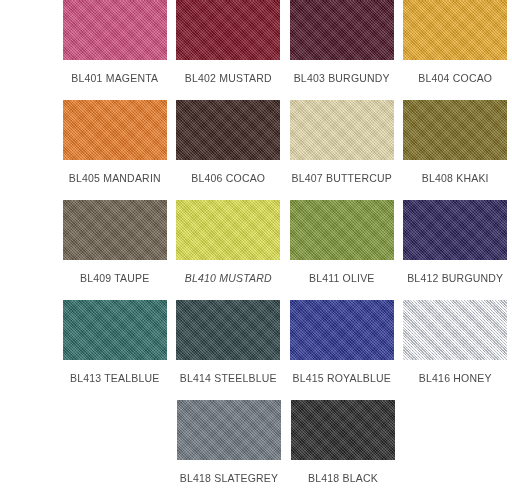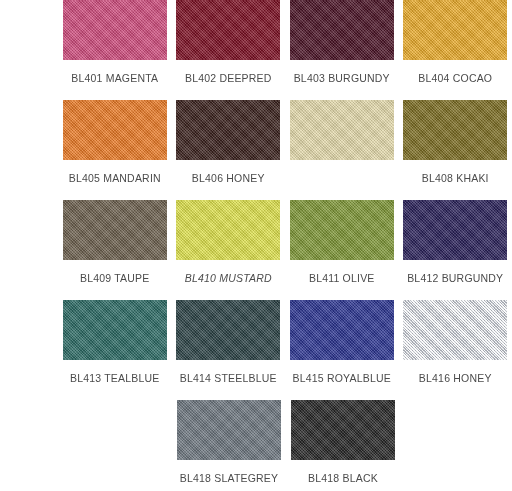--- a/index.html
+++ b/index.html
@@ -100,43 +100,44 @@
 
 <div id="swatch-grid">
 
   <div class="swatch-row row-1">
     <div class="swatch-cell">
       <div class="swatch-chip" style="background-color: rgb(205, 75, 124);"></div>
       <div class="swatch-label" style="color: rgb(75, 75, 75);">BL401 MAGENTA</div>
     </div>
     <div class="swatch-cell">
       <div class="swatch-chip" style="background-color: rgb(124, 16, 35);"></div>
-      <div class="swatch-label" style="color: rgb(75, 75, 75);">BL402 DEEPRED</div>
+      <div class="swatch-label" style="color: rgb(75, 75, 75);">BL402 MUSTARD</div>
     </div>
     <div class="swatch-cell">
       <div class="swatch-chip" style="background-color: rgb(74, 19, 38);"></div>
       <div class="swatch-label" style="color: rgb(75, 75, 75);">BL403 BURGUNDY</div>
     </div>
     <div class="swatch-cell">
       <div class="swatch-chip" style="background-color: rgb(232, 170, 43);"></div>
       <div class="swatch-label" style="color: rgb(75, 75, 75);">BL404 COCAO</div>
     </div>
   </div>
 
   <div class="swatch-row row-2">
     <div class="swatch-cell">
       <div class="swatch-chip" style="background-color: rgb(233, 122, 38);"></div>
       <div class="swatch-label" style="color: rgb(75, 75, 75);">BL405 MANDARIN</div>
     </div>
     <div class="swatch-cell">
       <div class="swatch-chip" style="background-color: rgb(58, 33, 29);"></div>
-      <div class="swatch-label" style="color: rgb(75, 75, 75);">BL406 HONEY</div>
+      <div class="swatch-label" style="color: rgb(75, 75, 75);">BL406 COCAO</div>
     </div>
     <div class="swatch-cell">
       <div class="swatch-chip" style="background-color: rgb(227, 217, 171);"></div>
+      <div class="swatch-label" style="color: rgb(75, 75, 75);">BL407 BUTTERCUP</div>
     </div>
     <div class="swatch-cell">
       <div class="swatch-chip" style="background-color: rgb(123, 108, 34);"></div>
       <div class="swatch-label" style="color: rgb(75, 75, 75);">BL408 KHAKI</div>
     </div>
   </div>
 
   <div class="swatch-row row-3">
     <div class="swatch-cell">
       <div class="swatch-chip" style="background-color: rgb(107, 95, 77);"></div>

